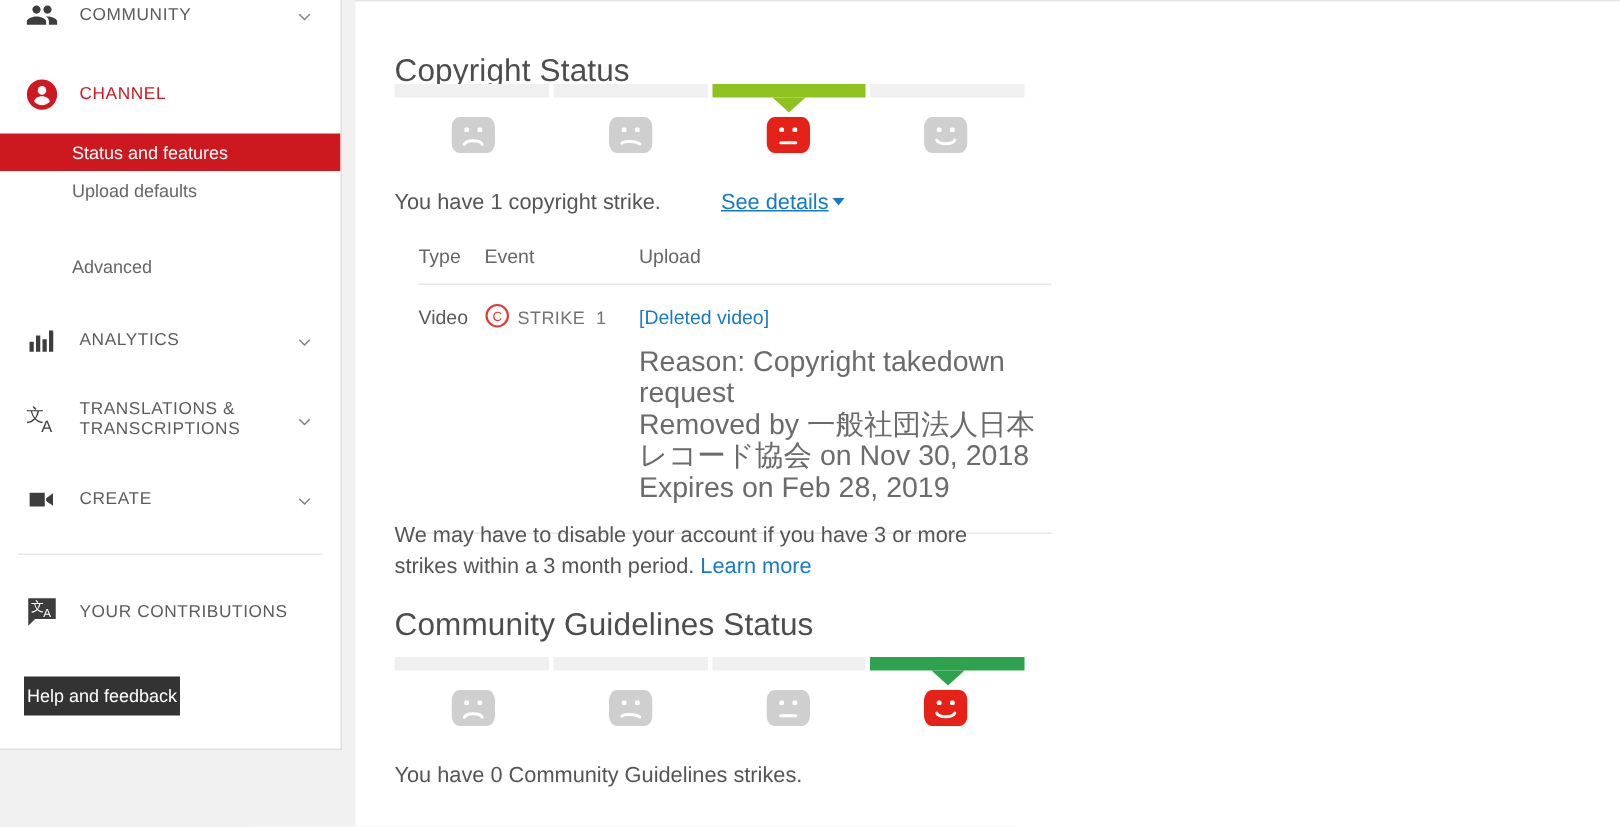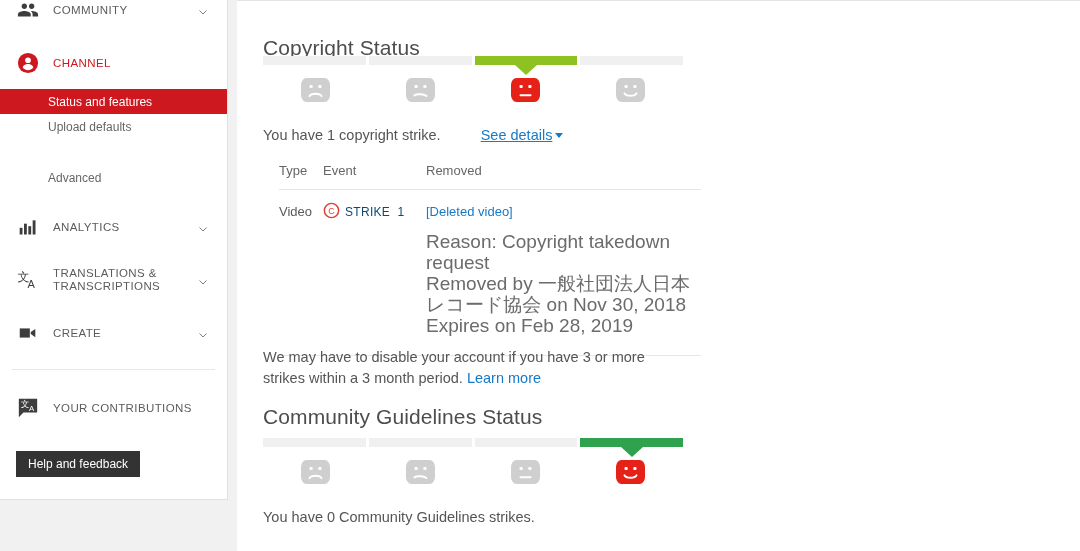--- a/index.html
+++ b/index.html
@@ -110,21 +110,21 @@
     top: 370px;
     width: 203px;
     height: 1px;
     background: #e8e8e8;
   }
   .help-btn {
     position: absolute;
     left: 16px;
     top: 452px;
     height: 26px;
-    padding: 0 12px;
+    padding: 0 2px;
     background: #333333;
     color: #ffffff;
     font-size: 12px;
     display: flex;
     align-items: center;
     border: none;
     cursor: pointer;
     font-family: "Liberation Sans", sans-serif;
   }
 
@@ -245,21 +245,21 @@
   }
   .col-type { width: 44px; }
   .col-event { width: 103px; }
   .event-cell { white-space: nowrap; }
   .c-icon {
     display: inline-block;
     vertical-align: -3px;
     margin-right: 5px;
   }
   .strike-label {
-    color: #0c4a6e;
+    color: #737373;
     font-size: 12px;
     letter-spacing: 0.3px;
   }
   .content-sub {
     color: #6b6b6b;
     font-size: 19px;
   }
 </style>
 </head>
 <body>
@@ -420,21 +420,21 @@
     <p class="body-text" style="position:absolute;top:125px;left:0;width:430px;">
       <span>You have 1 copyright strike.</span>
       <a class="link underlined">See details</a><span class="caret-down"></span>
     </p>
 
     <table class="strikes" style="position:absolute;top:163px;left:16px;">
       <thead>
         <tr>
           <th class="col-type">Type</th>
           <th class="col-event">Event</th>
-          <th>Removed</th>
+          <th>Upload</th>
         </tr>
       </thead>
       <tbody>
         <tr>
           <td>Video</td>
           <td class="event-cell">
             <span class="c-icon">
               <svg width="17" height="17" viewBox="0 0 20 20">
                 <circle cx="10" cy="10" r="8.4" fill="none" stroke="#e03b36" stroke-width="1.7"></circle>
                 <text x="10" y="14.2" text-anchor="middle" font-family="Liberation Sans, sans-serif" font-size="10.5" fill="#e03b36">C</text>

